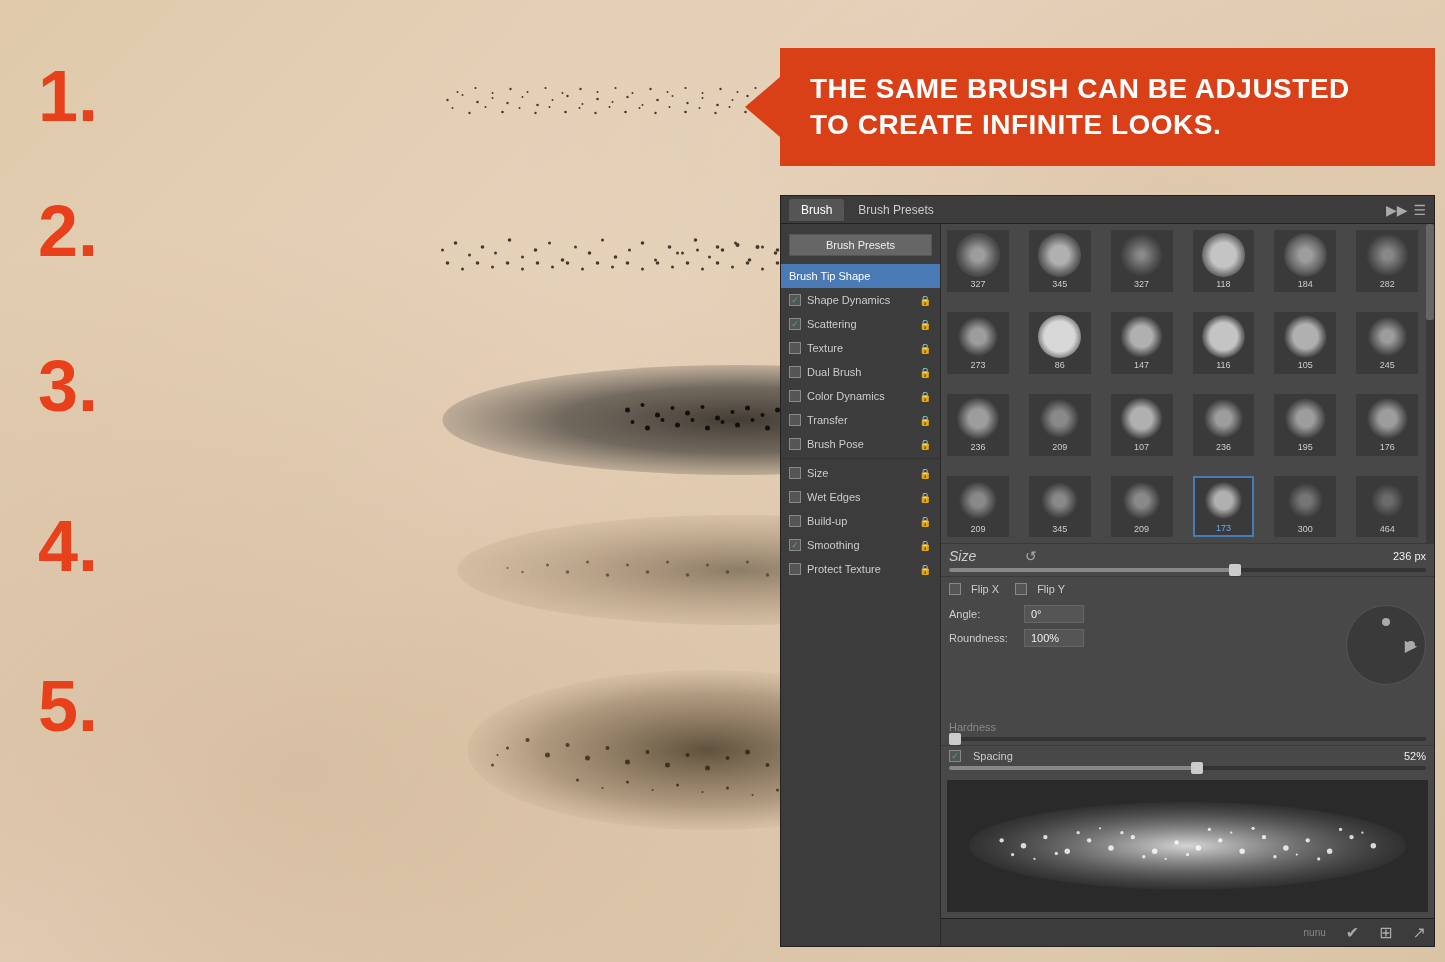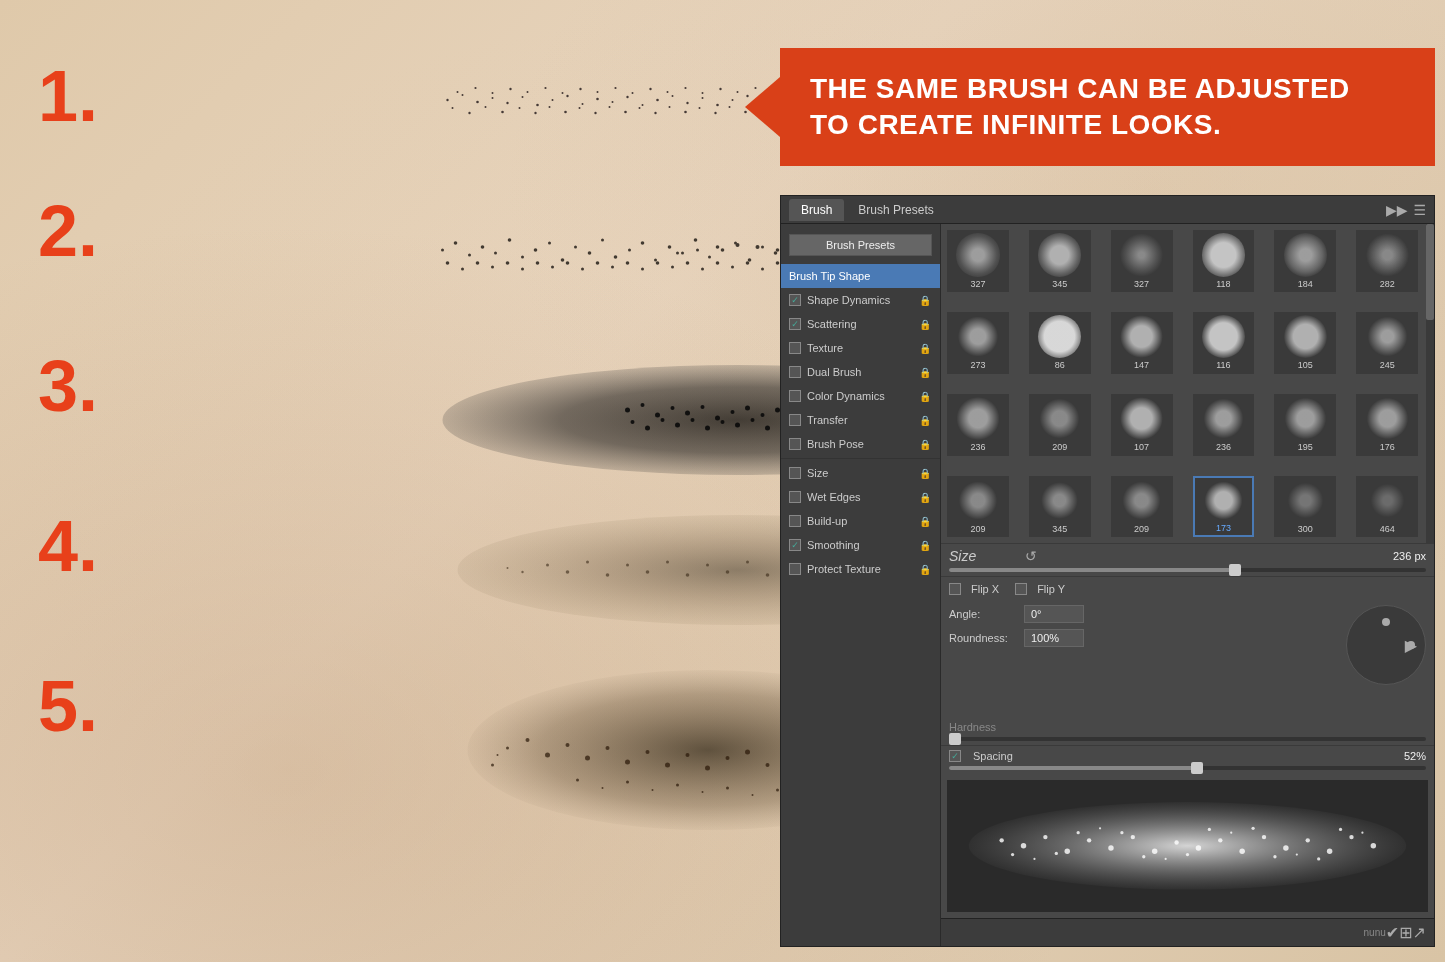--- a/index.html
+++ b/index.html
@@ -418,21 +418,21 @@
 
     
     .ps-bottom-bar {
       height: 28px;
       background: #3c3c3c;
       border-top: 1px solid #222;
       display: flex;
       align-items: center;
       justify-content: flex-end;
       padding: 0 8px;
-      gap: 0;
+      gap: 20px;
     }
 
     
     .num-1 { top: 60px; }
     .num-2 { top: 195px; }
     .num-3 { top: 350px; }
     .num-4 { top: 510px; }
     .num-5 { top: 670px; }
 
     

